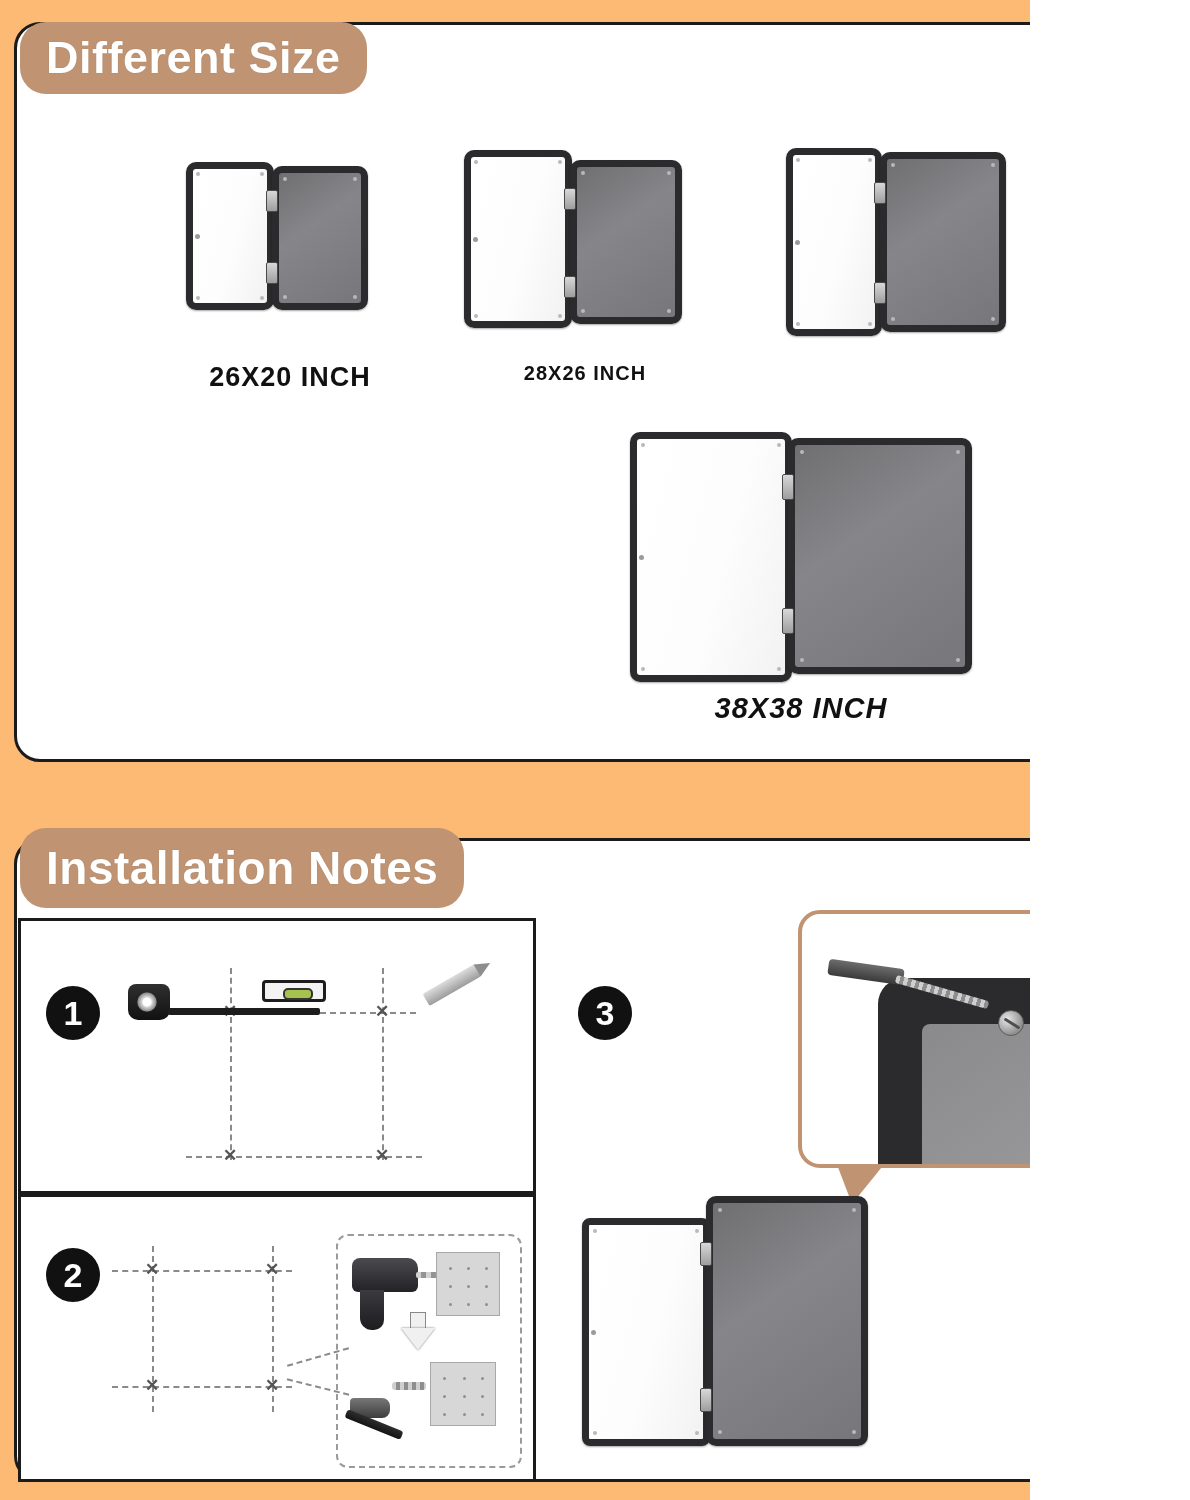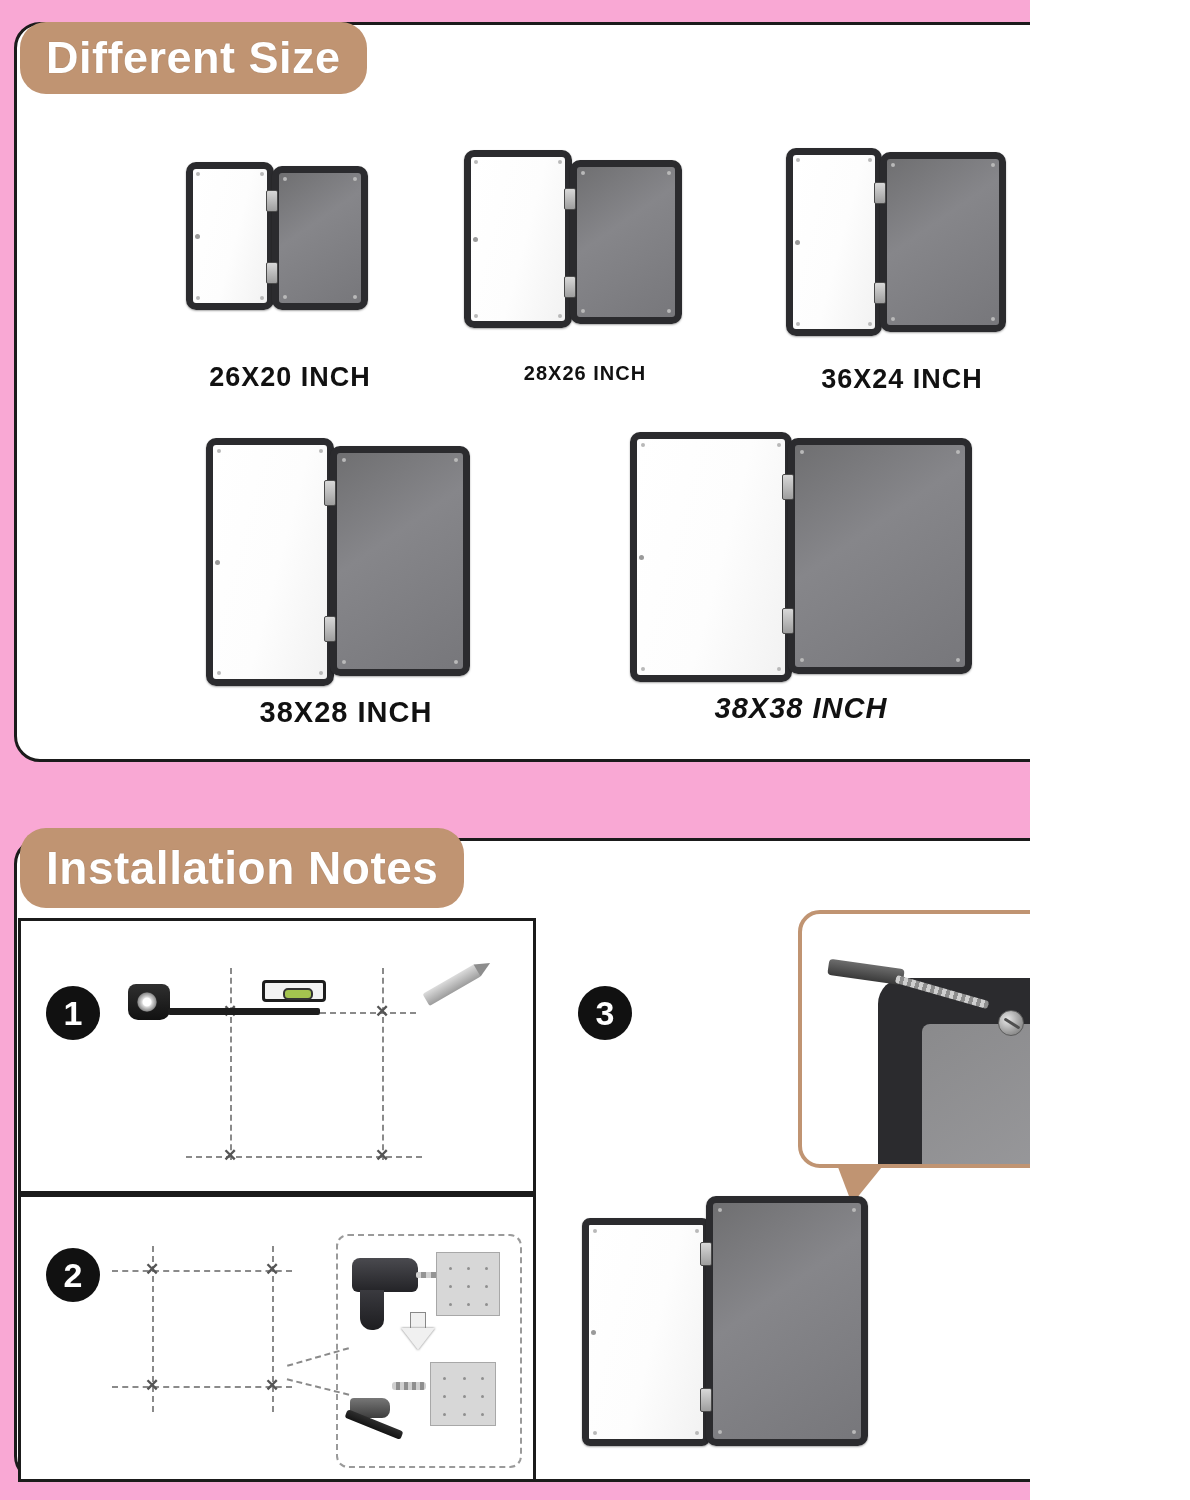--- a/index.html
+++ b/index.html
@@ -5,21 +5,21 @@
   * { box-sizing: border-box; }
   html, body {
     margin: 0; padding: 0;
     background: #ffffff;
     font-family: "Liberation Sans", sans-serif;
   }
   #page {
     position: relative;
     width: 1030px; height: 1500px;
     overflow: hidden;
-    background: #f9a8d4;
+    background: #fdba74;
   }
 
   
   .panel {
     position: absolute;
     border: 3px solid #1b1b1b;
     border-radius: 26px;
     background: #fff;
   }
   #panel-size { left: 14px; top: 22px; width: 1162px; height: 740px; }
@@ -390,46 +390,22 @@
         <div class="screwdots">
           <i style="left:4px;top:4px"></i>
             <i style="right:4px;top:4px"></i>
           <i style="left:4px;bottom:4px"></i>
             <i style="right:4px;bottom:4px"></i>
         </div>
       </div>
       <div class="hinge" style="left:94px; top:44px;"></div>
       <div class="hinge" style="left:94px; top:144px;"></div>
     </div>
-    <div class="size-label" style="top:226px; font-size:27px;">36X24 INCH</div>
-  </div>
-
-  <div class="size-item" id="size-4" style="left:196px; top:424px; width:300px; height:300px;">
-    <div class="board">
-      <div class="door" style="left:10px; top:14px; width:128px; height:248px;">
-        <div class="screwdots">
-          <i style="left:4px;top:4px"></i>
-            <i style="right:4px;top:4px"></i>
-          <i style="left:4px;bottom:4px"></i>
-            <i style="right:4px;bottom:4px"></i>
-        </div>
-      </div>
-      <div class="felt" style="left:134px; top:22px; width:140px; height:230px;">
-        <div class="screwdots">
-          <i style="left:5px;top:5px"></i>
-            <i style="right:5px;top:5px"></i>
-          <i style="left:5px;bottom:5px"></i>
-            <i style="right:5px;bottom:5px"></i>
-        </div>
-      </div>
-      <div class="hinge" style="left:128px; top:56px; height:26px;"></div>
-      <div class="hinge" style="left:128px; top:192px; height:26px;"></div>
-    </div>
-    <div class="size-label" style="top:272px; font-size:29px;">38X28 INCH</div>
-  </div>
+  </div>
+
 
   <div class="size-item" id="size-5" style="left:620px; top:418px; width:362px; height:310px;font-style:italic;">
     <div class="board">
       <div class="door" style="left:10px; top:14px; width:162px; height:250px;">
         <div class="screwdots">
           <i style="left:4px;top:4px"></i>
             <i style="right:4px;top:4px"></i>
           <i style="left:4px;bottom:4px"></i>
             <i style="right:4px;bottom:4px"></i>
         </div>

